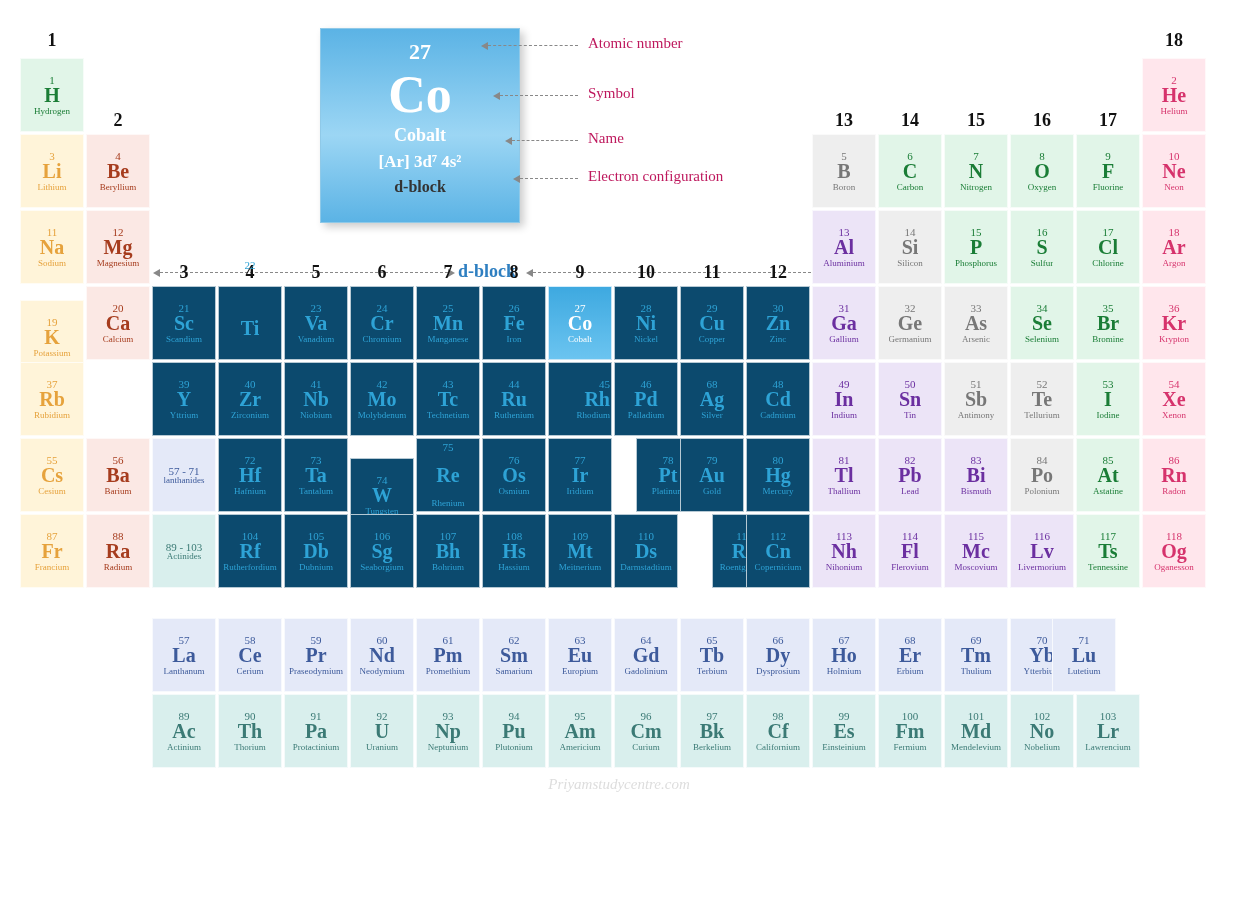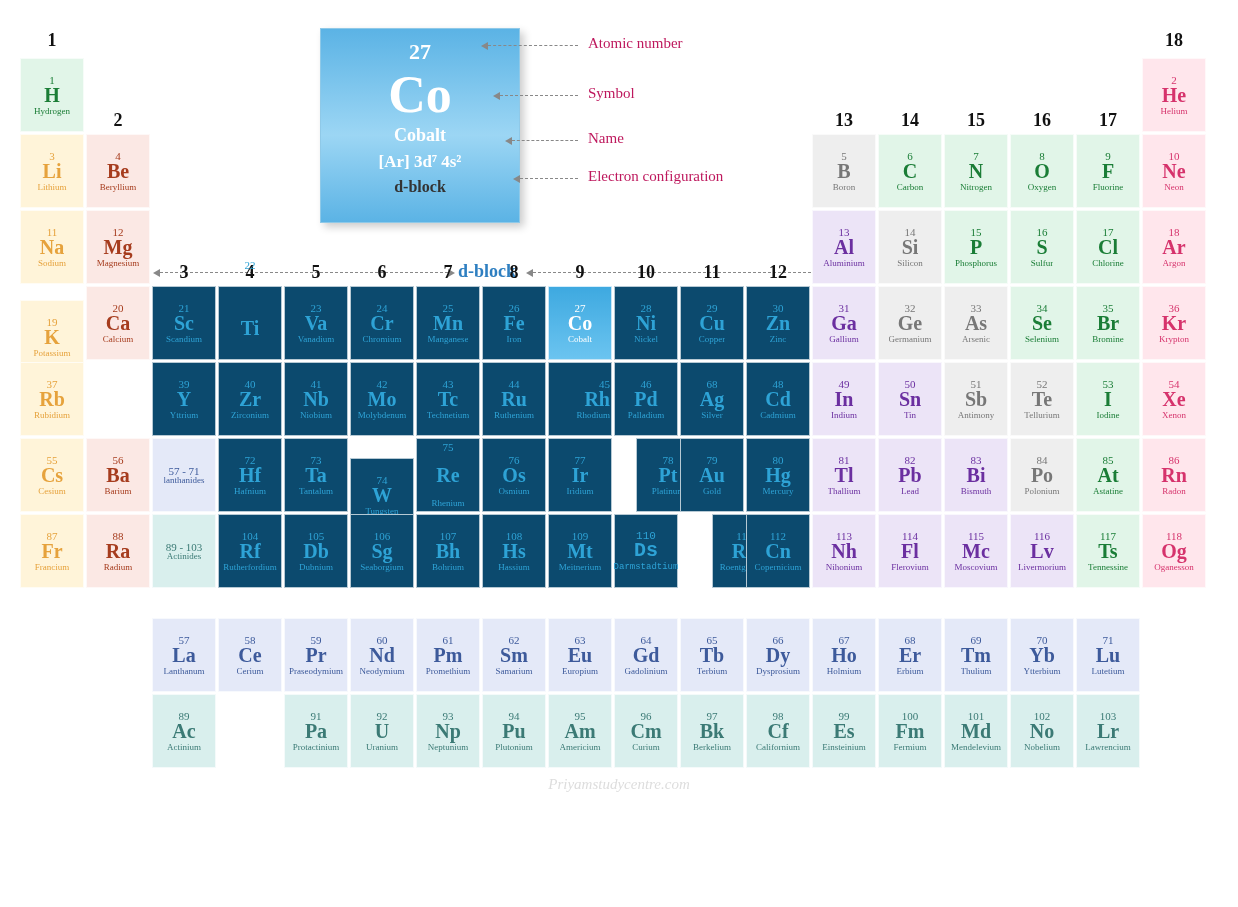--- a/index.html
+++ b/index.html
@@ -541,21 +541,21 @@
     <div class="cell trans" style="left: 462px; top: 494px;">
       <div class="num">108</div>
       <div class="sym">Hs</div>
       <div class="nm">Hassium</div>
     </div>
     <div class="cell trans" style="left: 528px; top: 494px;">
       <div class="num">109</div>
       <div class="sym">Mt</div>
       <div class="nm">Meitnerium</div>
     </div>
-    <div class="cell trans" style="left: 594px; top: 494px; font-family: Liberation Mono, monospace;">
+    <div class="cell trans" style="left: 594px; top: 494px;">
       <div class="num">110</div>
       <div class="sym">Ds</div>
       <div class="nm">Darmstadtium</div>
     </div>
     <div class="cell trans" style="left: 660px; top: 494px; margin-left: 32px;">
       <div class="num">111</div>
       <div class="sym">Rg</div>
       <div class="nm">Roentgenium</div>
     </div>
     <div class="cell trans" style="left: 726px; top: 494px;">
@@ -664,30 +664,35 @@
     <div class="cell lanth" style="left: 924px; top: 598px;">
       <div class="num">69</div>
       <div class="sym">Tm</div>
       <div class="nm">Thulium</div>
     </div>
     <div class="cell lanth" style="left: 990px; top: 598px;">
       <div class="num">70</div>
       <div class="sym">Yb</div>
       <div class="nm">Ytterbium</div>
     </div>
-    <div class="cell lanth" style="left: 1056px; top: 598px;">
+    <div class="cell lanth" style="left: 1032px; top: 598px;">
       <div class="num">71</div>
       <div class="sym">Lu</div>
       <div class="nm">Lutetium</div>
     </div>
     <div class="cell act" style="left: 132px; top: 674px;">
       <div class="num">89</div>
       <div class="sym">Ac</div>
       <div class="nm">Actinium</div>
     </div>
+    <div class="cell act" style="left: 198px; top: 674px;">
+      <div class="num">90</div>
+      <div class="sym">Th</div>
+      <div class="nm">Thorium</div>
+    </div>
     <div class="cell act" style="left: 264px; top: 674px;">
       <div class="num">91</div>
       <div class="sym">Pa</div>
       <div class="nm">Protactinium</div>
     </div>
     <div class="cell act" style="left: 330px; top: 674px;">
       <div class="num">92</div>
       <div class="sym">U</div>
       <div class="nm">Uranium</div>
     </div>

